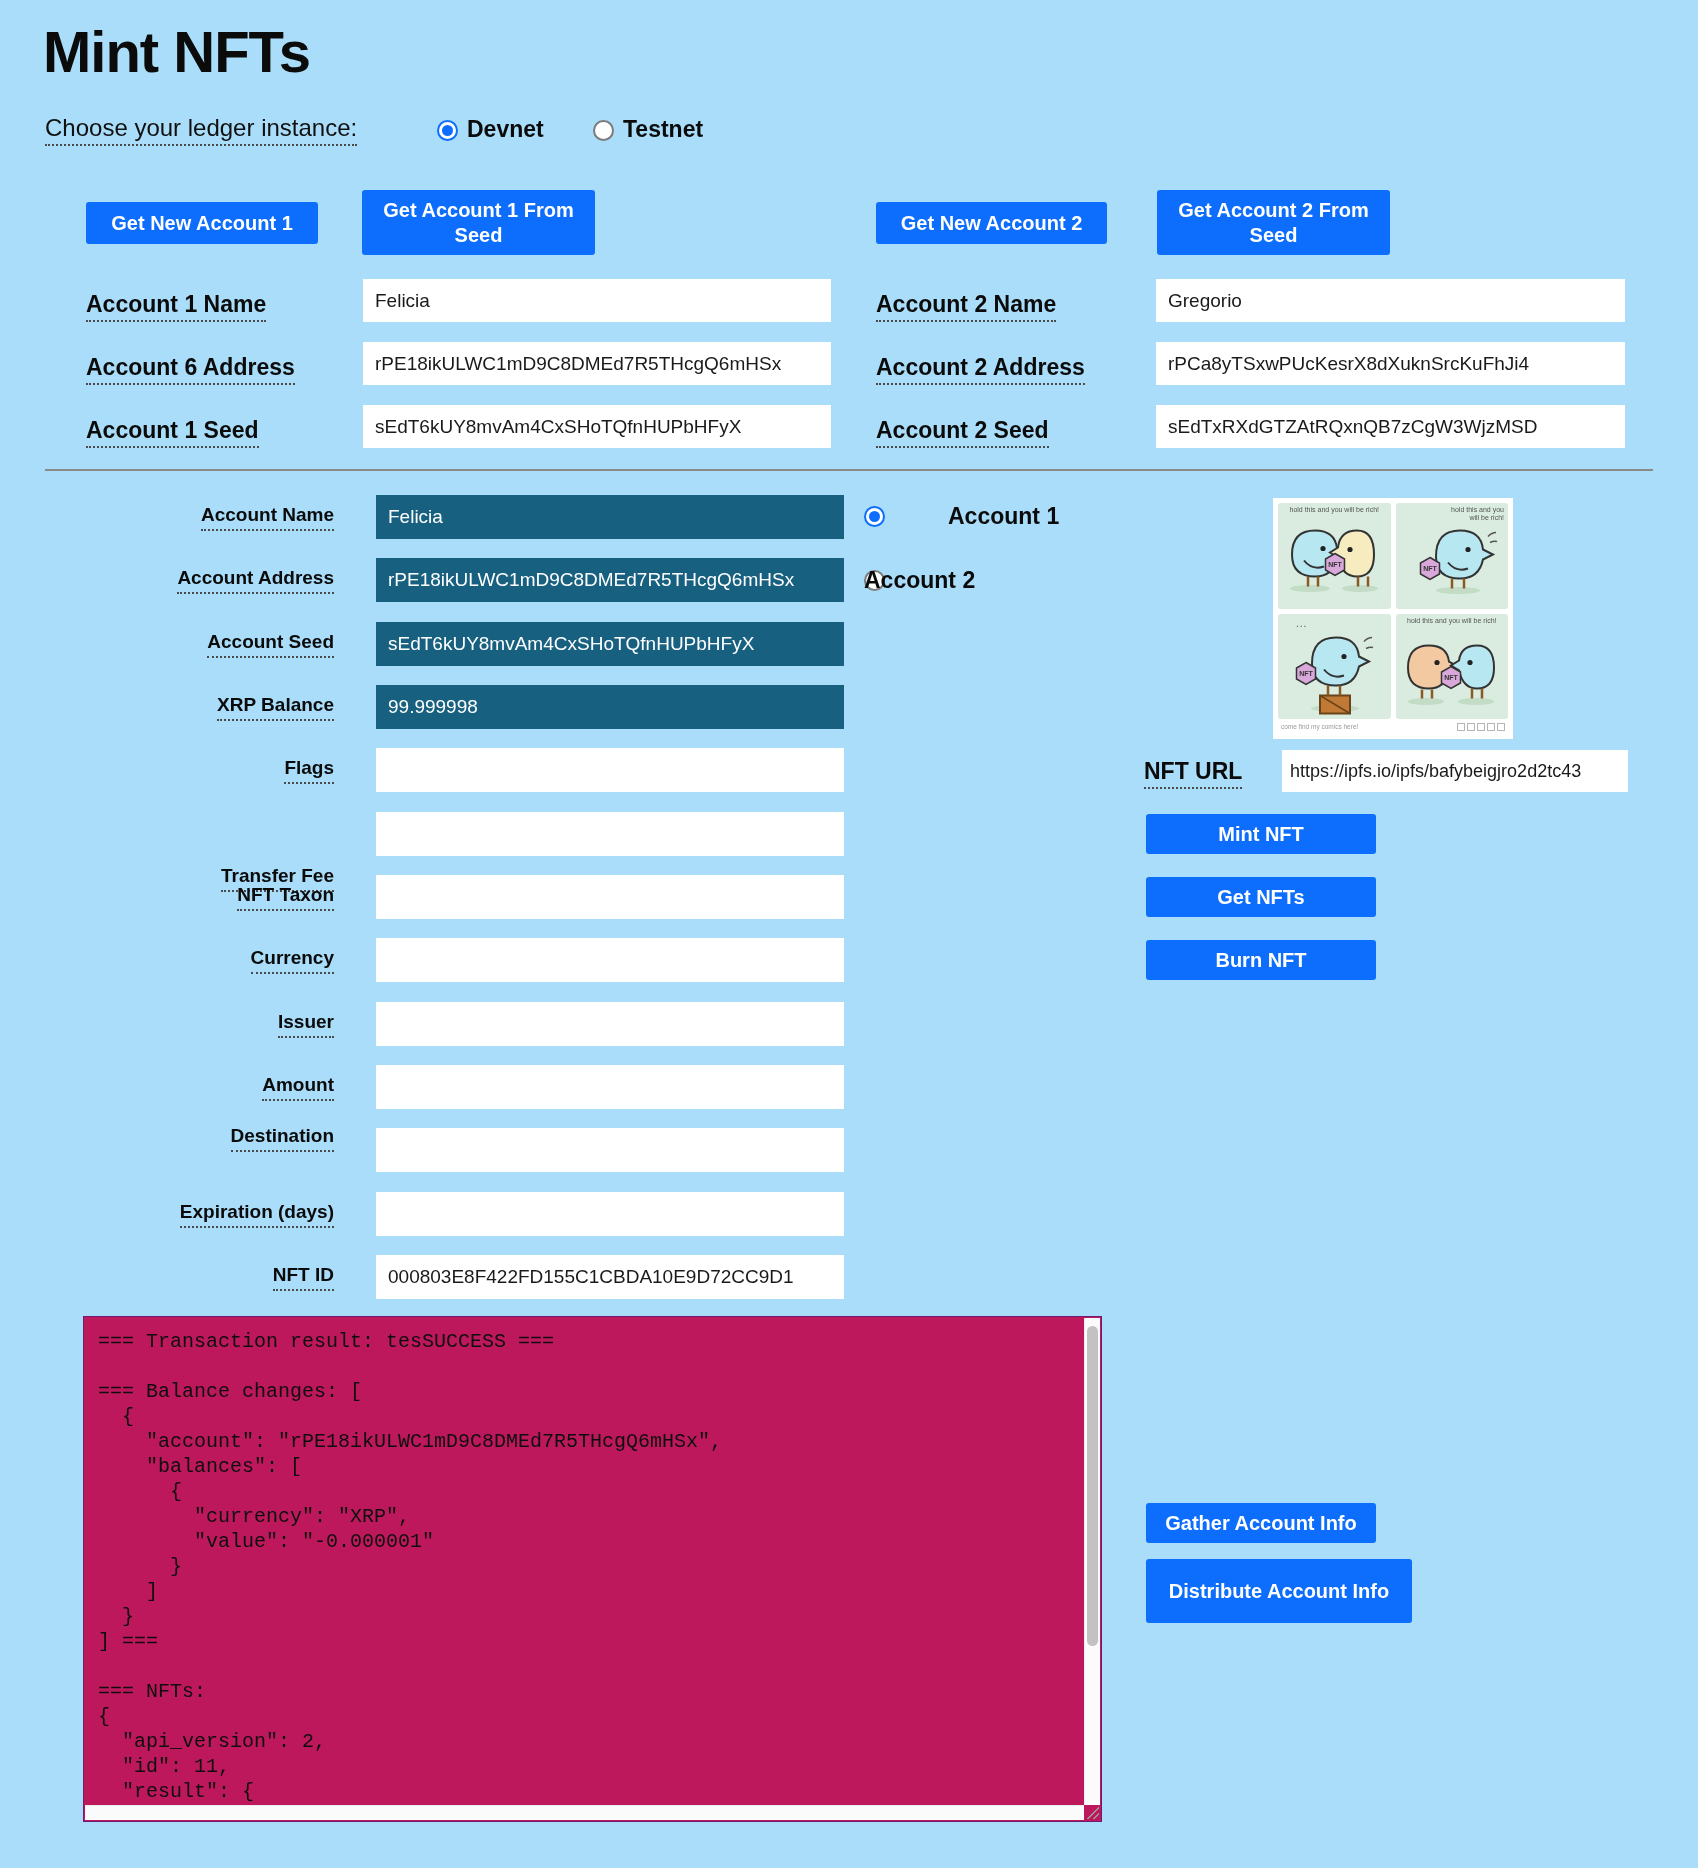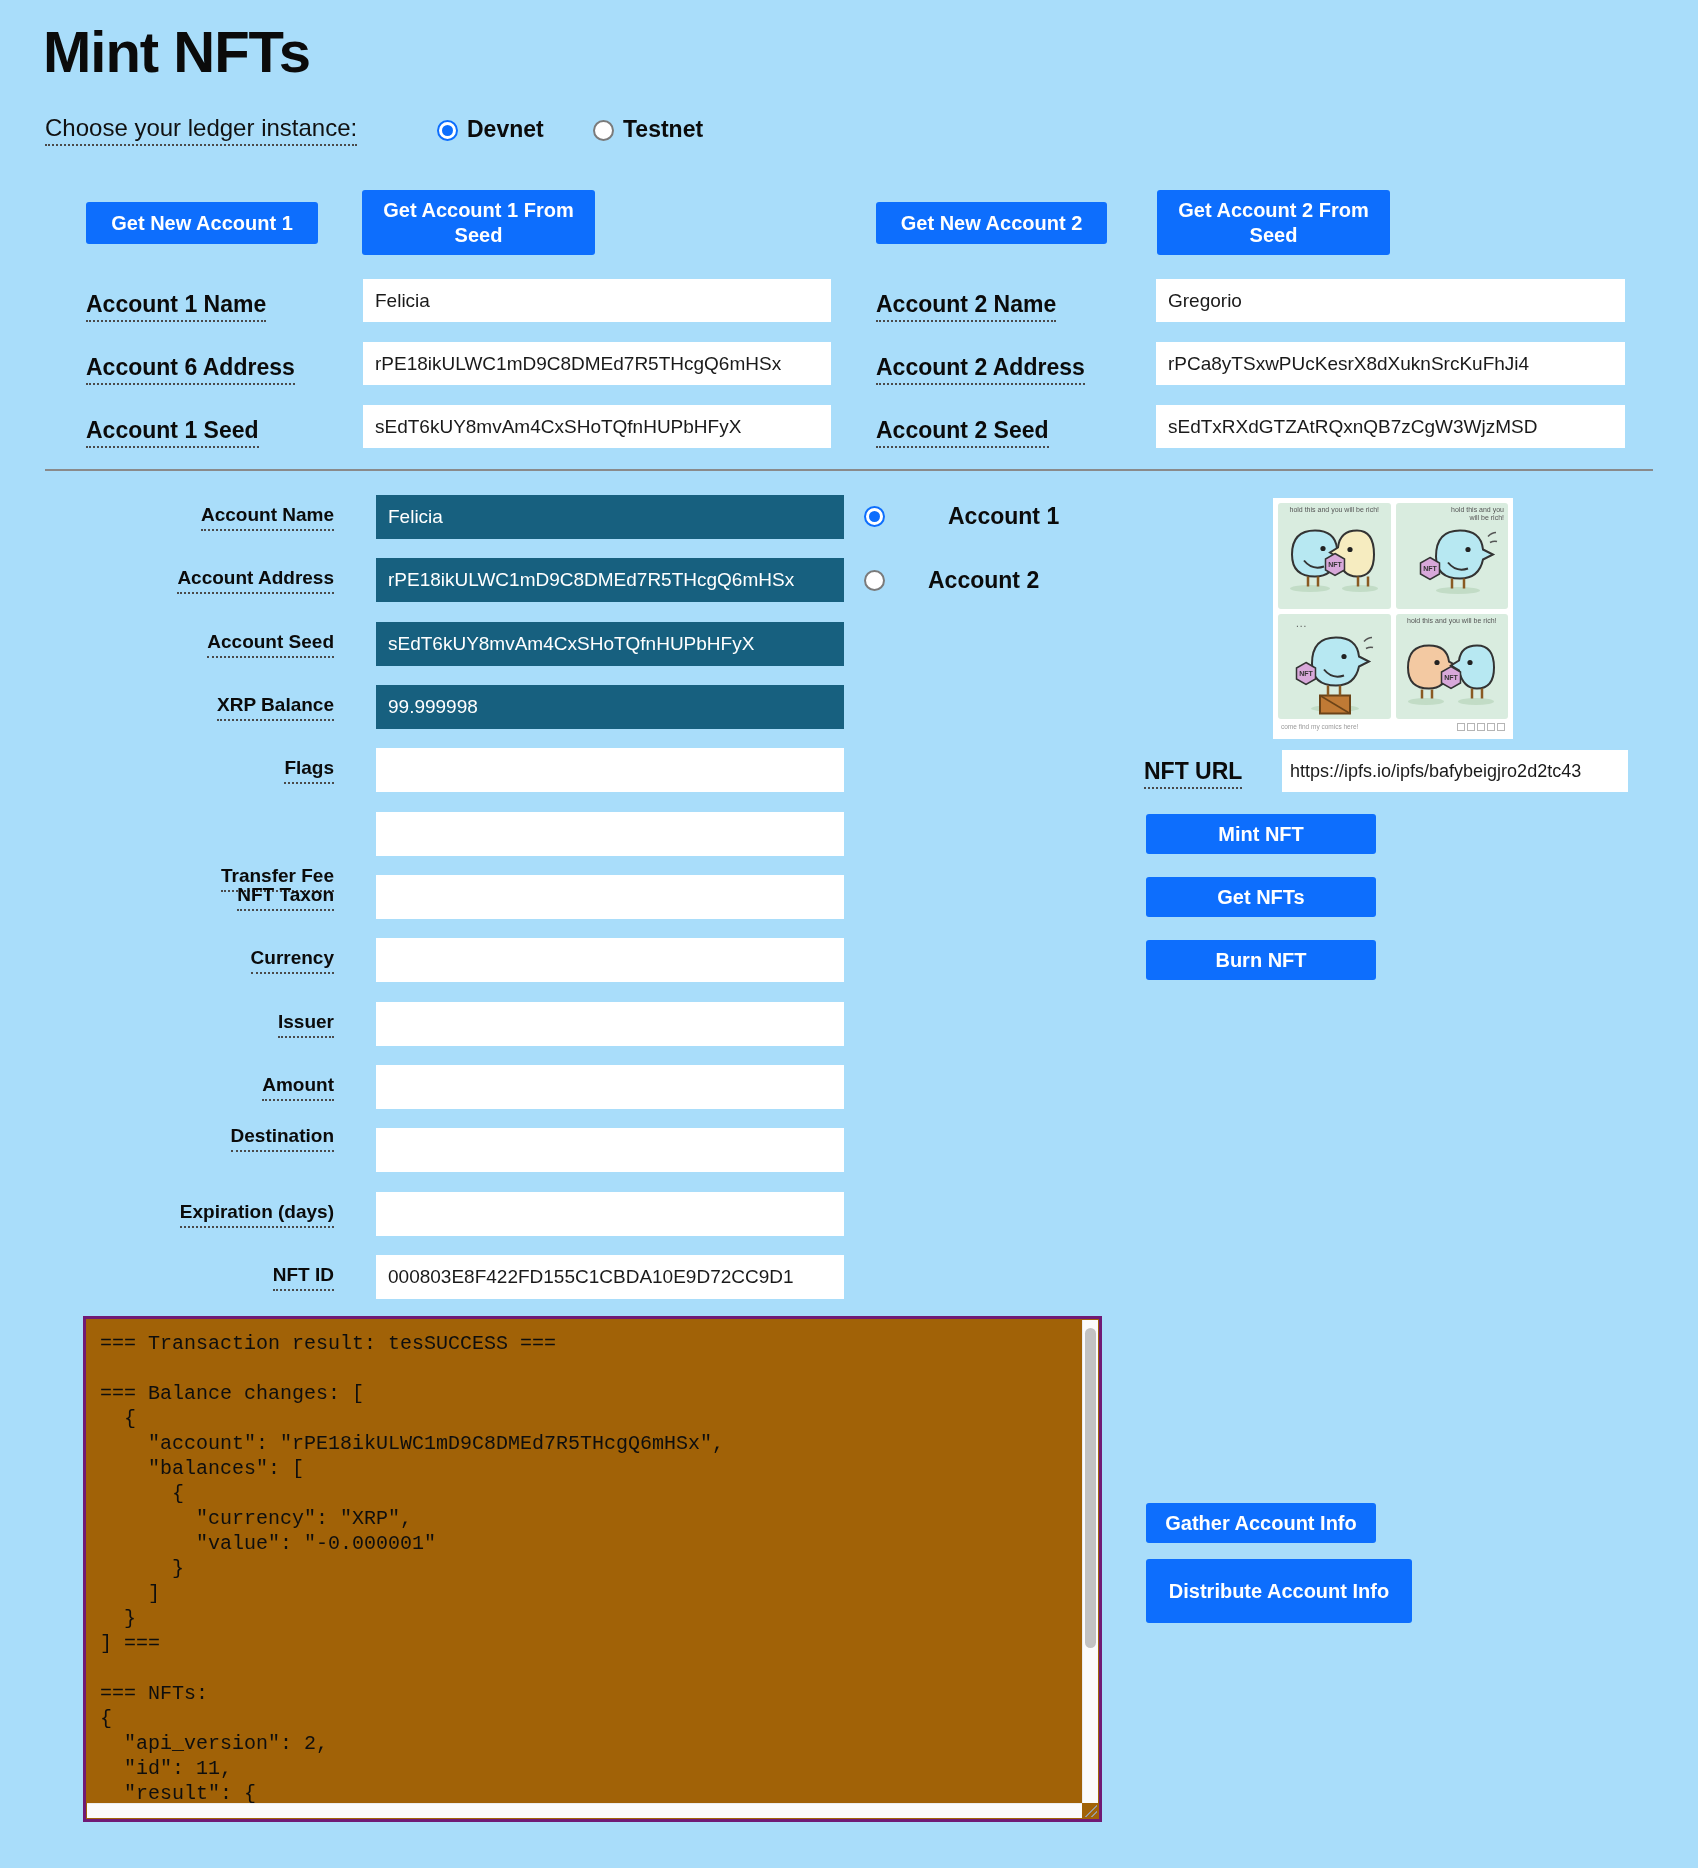--- a/index.html
+++ b/index.html
@@ -37,21 +37,21 @@
   .nft-grid{display:grid;grid-template-columns:1fr 1fr;grid-template-rows:1fr 1fr;gap:5px;height:216px;}
   .panel{position:relative;background:#d9ecdf;border-radius:3px;overflow:hidden;}
   .cap{position:absolute;top:3px;left:0;right:0;text-align:center;font-size:7px;line-height:1.2;color:#555;}
   .cap.right{left:auto;right:4px;width:62px;text-align:right;}
   .dots{position:absolute;top:4px;left:18px;font-size:10px;color:#555;letter-spacing:1px;}
   .nft-footer{height:13px;display:flex;align-items:center;justify-content:space-between;padding:1px 3px 0 3px;}
   .nft-footer .txt{font-size:6.5px;color:#9a9a9a;}
   .sq{display:inline-block;width:6px;height:6px;border:1px solid #b5b5b5;margin-left:2px;vertical-align:middle;}
 
   
-  .output{position:absolute;left:83px;top:1316px;width:1019px;height:506px;background:#a16207;border:3px solid #701a75;box-sizing:border-box;}
+  .output{position:absolute;left:83px;top:1316px;width:1019px;height:506px;background:#be185d;border:1px solid #701a75;box-sizing:border-box;}
   .output pre{margin:0;padding:12px 14px;font-family:"Liberation Mono",monospace;font-size:20px;line-height:25px;color:#0e0e0e;overflow:hidden;height:100%;box-sizing:border-box;}
   .vscroll{position:absolute;top:1px;right:1px;bottom:16px;width:15px;background:#fbfbfb;border-left:1px solid #ececec;}
   .vthumb{position:absolute;left:2px;top:8px;width:11px;height:320px;background:#c2c2c2;border-radius:6px;}
   .hscroll{position:absolute;left:1px;right:17px;bottom:1px;height:14px;background:#fbfbfb;border-top:1px solid #ececec;}
   .grip{position:absolute;right:2px;bottom:2px;width:13px;height:13px;
         background:repeating-linear-gradient(-45deg,transparent 0 3px,#9a9a9a 3px 4.5px);
         clip-path:polygon(100% 0,100% 100%,0 100%);}
 </style>
 </head>
 <body>
@@ -112,21 +112,21 @@
   <div class="mid-label" style="top:1125px;text-decoration:underline;"><span>Destination</span></div>
   <input class="field mid" style="top: 1128px;" value="">
   <div class="mid-label" style="top:1201px;"><span>Expiration (days)</span></div>
   <input class="field mid" style="top: 1192px;" value="">
   <div class="mid-label" style="top:1264px;"><span>NFT ID</span></div>
   <input class="field mid" style="top: 1255px;" value="000803E8F422FD155C1CBDA10E9D72CC9D1">
 
   <span class="radio sel" style="left:864px;top:506px;"></span>
   <span class="radio-label" style="left:948px;top:503px;">Account 1</span>
   <span class="radio" style="left:864px;top:570px;"></span>
-  <span class="radio-label" style="left:928px;top:567px;">Account 2</span>
+  <span class="radio-label" style="left:864px;top:567px;">Account 2</span>
 
   <div class="nft-img">
     <div class="nft-grid">
       <div class="panel">
         <div class="cap">hold this and you will be rich!</div>
         <svg width="110" height="103" viewBox="0 0 110 100">
           <ellipse cx="32" cy="84" rx="20" ry="3.5" fill="#c2dcc6"></ellipse>
           <ellipse cx="82" cy="84" rx="18" ry="3.5" fill="#c2dcc6"></ellipse>
           <path d="M14 50 q0-24 23-24 q20 0 22 18 l10 5 -10 5 q-4 18-22 18 q-23 0-23-22z" fill="#b7e8f2" stroke="#333" stroke-width="2"></path>
           <circle cx="45" cy="44" r="2.6" fill="#222"></circle>

